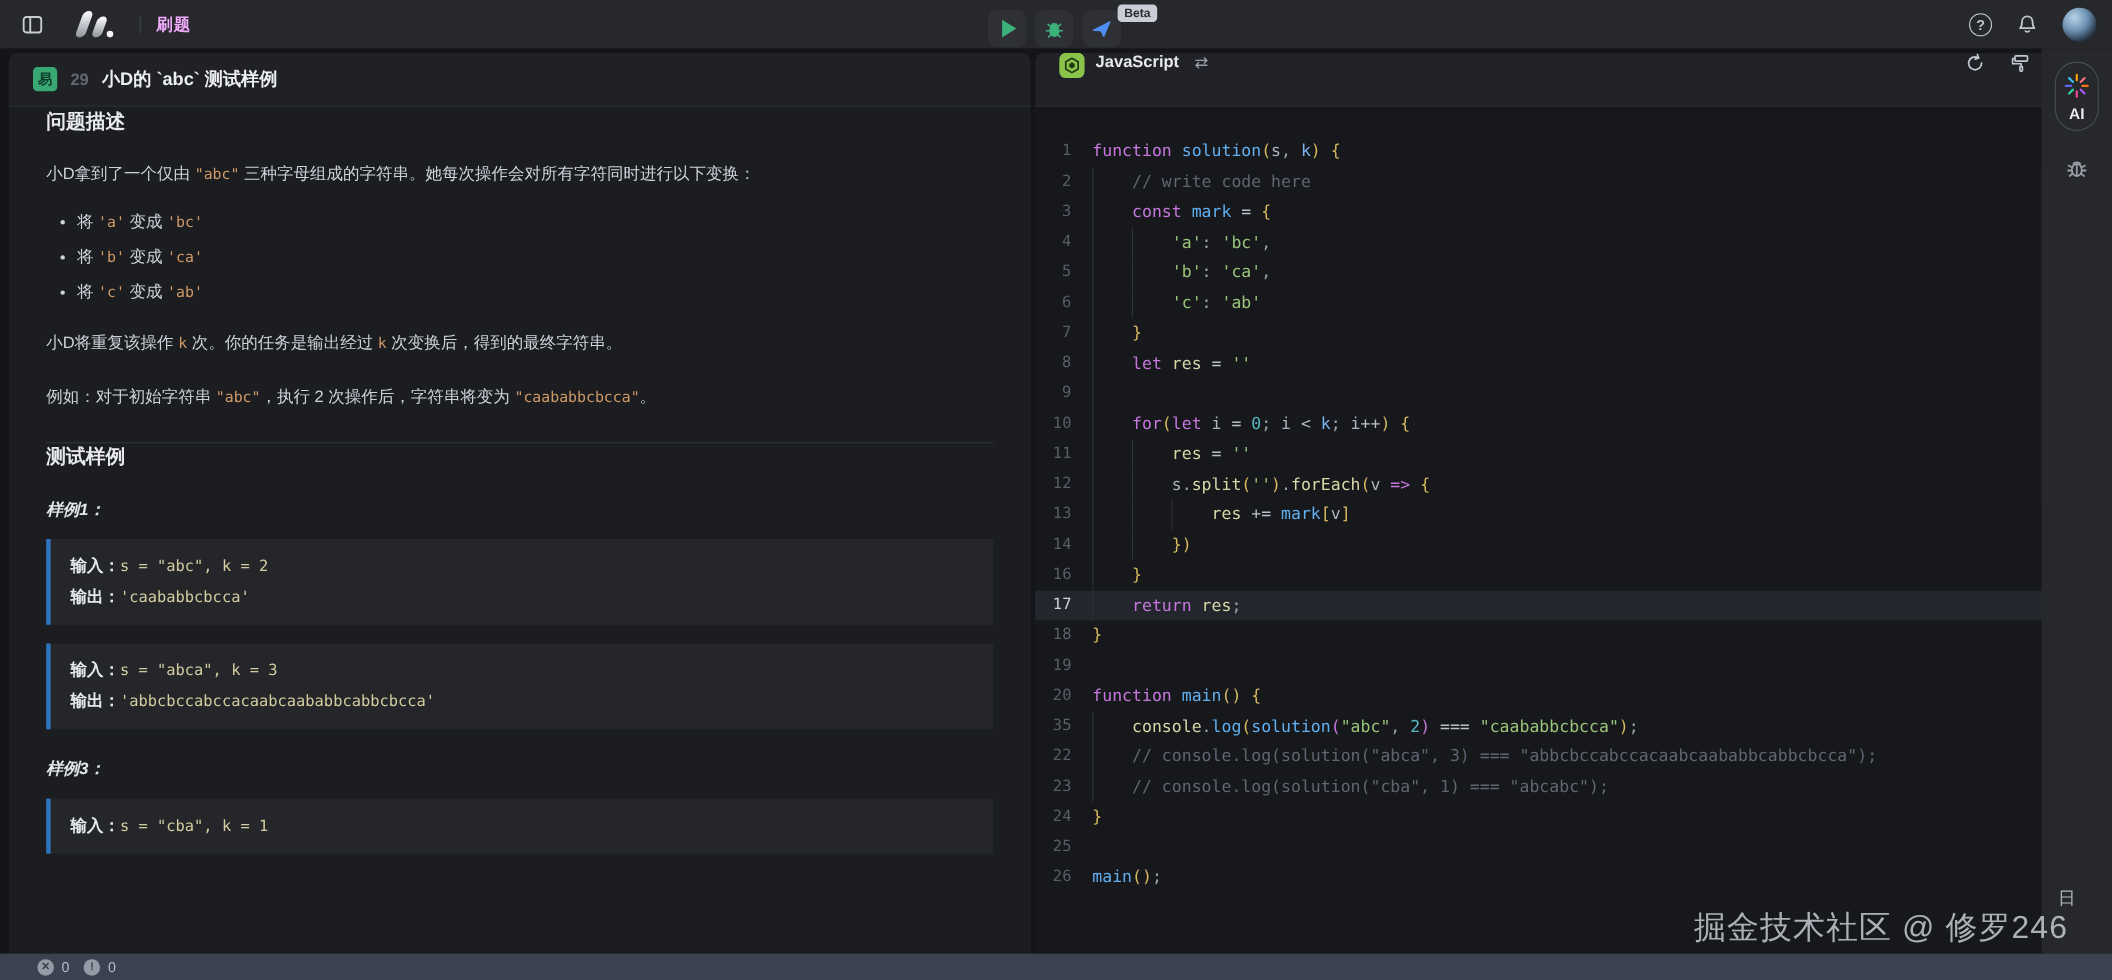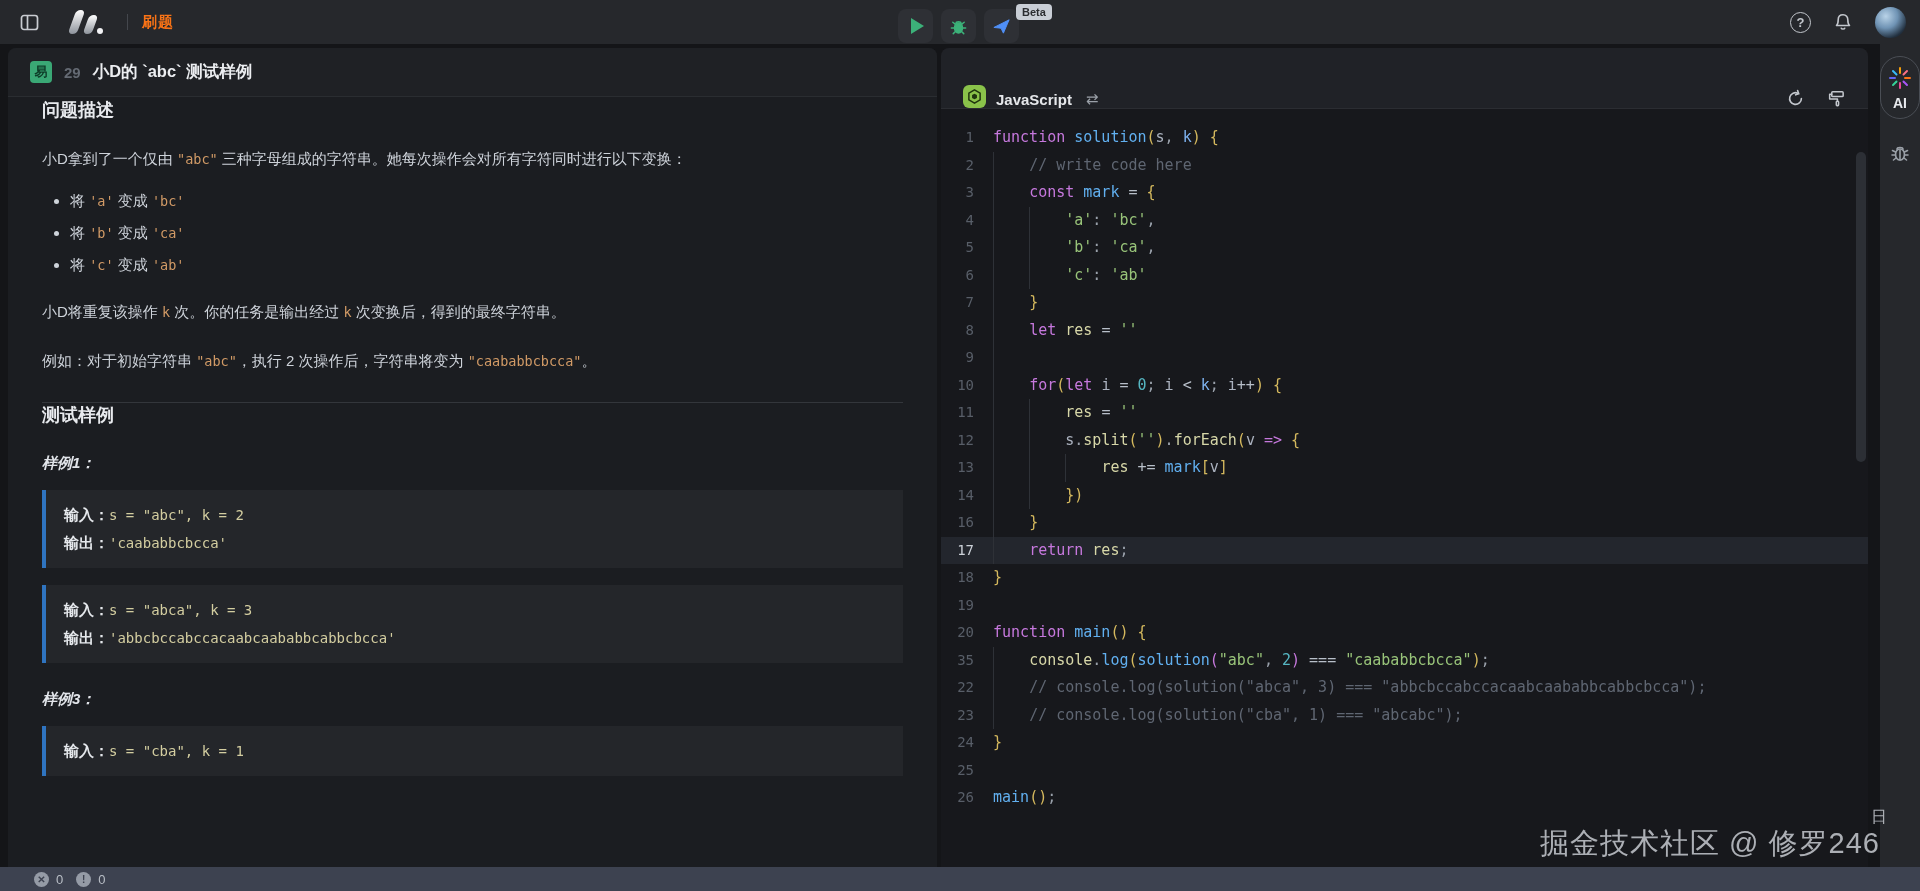--- a/index.html
+++ b/index.html
@@ -12,21 +12,21 @@
   .topbar { position:absolute; top:0; left:0; right:0; height:44px; background:#26282c;
             display:flex; align-items:center; z-index:5; }
   .tb-left { display:flex; align-items:center; gap:14px; padding-left:16px; }
   .toggle-btn { width:26px; height:26px; display:flex; align-items:center; justify-content:center; cursor:pointer; }
   .logo { display:flex; align-items:flex-end; gap:5px; margin-left:16px; }
   .logo .bar { width:9px; height:24px; border-radius:5px; transform:skewX(-20deg);
                background:linear-gradient(180deg,#ffffff 0%,#8d939b 100%); }
   .logo .bar2 { height:19px; margin-bottom:0; }
   .logo .dot { width:6px; height:6px; border-radius:50%; background:#f2f3f5; margin-left:-3px; }
   .tb-divider { width:1px; height:16px; background:#44474d; margin-left:10px; }
-  .app-name { color:#f97316; font-size:15px; font-weight:600; letter-spacing:1px; }
+  .app-name { color:#f0abfc; font-size:15px; font-weight:600; letter-spacing:1px; }
   .tb-center { position:absolute; left:898px; top:9px; display:flex; gap:8px; }
   .run-btn { width:35px; height:34px; background:#2e3035; border-radius:8px; display:flex;
              align-items:center; justify-content:center; cursor:pointer; position:relative; }
   .play-tri { width:0; height:0; border-top:8px solid transparent; border-bottom:8px solid transparent;
               border-left:13px solid #3cb179; margin-left:3px; }
   .beta-badge { position:absolute; left:118px; top:-5px; background:#c9ced6; color:#2b2d31;
                 font-size:11px; font-weight:600; padding:1px 6px; border-radius:4px; line-height:14px; }
   .tb-right { position:absolute; right:14px; top:0; height:44px; display:flex; align-items:center; gap:22px; }
   .help-icon { width:21px; height:21px; border:1.7px solid #c3c7cd; border-radius:50%; color:#c3c7cd;
                font-size:13px; font-weight:700; display:flex; align-items:center; justify-content:center; cursor:pointer; }
@@ -48,43 +48,43 @@
   .p-body li { font-size:15px; margin-top:13px; color:#ced3da; }
   .icode { font-family:"DejaVu Sans Mono", monospace; color:#d19a66; font-size:13.5px; }
   .p-hr { border:none; border-top:1px solid #33363b; margin-top:30px; }
   .sample-label { margin-top:27px; color:#e2e5ea; font-size:15px; font-weight:700; font-style:italic; }
   .quote { margin-top:17px; background:#24262a; border-left:4px solid #2f74c0; padding:11px 18px; }
   .quote .qrow { font-size:15px; line-height:28px; color:#e5e8ec; font-weight:700; }
   .quote .qcode { font-family:"DejaVu Sans Mono", monospace; font-weight:400; font-size:14px; color:#d3cda0; }
   
   .code-panel { position:absolute; left:941px; top:48px; width:927px; bottom:24px;
                 background:#17181c; border-radius:8px 8px 0 0; overflow:hidden; }
-  .c-header { height:61px; background:#202227; border-bottom:1px solid #2b2d32;
-              display:flex; align-items:flex-end; padding:0 22px; gap:10px; }
+  .c-header { height:49px; background:#202227; border-bottom:1px solid #2b2d32;
+              display:flex; align-items:flex-start; padding:0 22px; gap:10px; }
   .js-icon { width:23px; height:23px; border-radius:6px; background:#8ac34a;
              display:flex; align-items:center; justify-content:center; }
   .lang-label { color:#e6e8eb; font-size:15px; font-weight:600; }
   .swap-icon { color:#9aa0a8; font-size:15px; margin-left:4px; cursor:pointer; }
   .c-header-right { margin-left:auto; display:flex; align-items:center; gap:22px; }
   .hdr-icon { cursor:pointer; display:flex; }
   .editor { position:absolute; top:50px; left:0; right:0; bottom:0; padding-top:26px;
             font-family:"DejaVu Sans Mono", monospace; font-size:15px; }
   .cline { height:27.5px; line-height:27.5px; display:flex; }
   .cline.hl { background:#23262d; }
   .ln { width:52px; min-width:52px; text-align:right; padding-right:19px; color:#585e68; font-size:14px; }
   .cline.hl .ln { color:#ccd1d8; }
   .ctext { position:relative; white-space:pre; }
   .guide { position:absolute; top:0; bottom:0; width:1px; background:#2e3137; }
   .tk-kw{color:#c678dd} .tk-fn{color:#61afef} .tk-me{color:#d7d7a8} .tk-str{color:#98c379}
   .tk-num{color:#56b6c2} .tk-com{color:#5f6672} .tk-pln{color:#abb2bf} .tk-pun{color:#9aa1ab}
   .tk-op{color:#b8bfc9} .tk-br{color:#d5b95e} .tk-br2{color:#c678dd} .tk-par{color:#7fb4f2}
   .scroll-track { position:absolute; right:2px; top:54px; width:10px; bottom:6px; }
   .scroll-thumb { position:absolute; top:0; width:10px; height:310px; background:#2c2f35; border-radius:5px; }
   
-  .right-sidebar { position:absolute; right:0; top:44px; width:40px; bottom:24px; background:#26282c;
+  .right-sidebar { position:absolute; right:0; top:44px; width:64px; bottom:24px; background:#26282c;
                    display:flex; flex-direction:column; align-items:center; }
   .ai-capsule { margin-top:12px; width:40px; border:1px solid #4a4e55; border-radius:20px;
                 padding:8px 0 7px; display:flex; flex-direction:column; align-items:center; gap:4px; cursor:pointer; }
   .ai-label { color:#e8eaee; font-size:14px; font-weight:700; }
   .sb-bug { margin-top:23px; cursor:pointer; display:flex; }
   
   .statusbar { position:absolute; left:0; right:0; bottom:0; height:24px; background:#3d4250;
                display:flex; align-items:center; gap:7px; padding-left:34px; z-index:6; }
   .sicon { width:15px; height:15px; border-radius:50%; background:#959ba6; color:#3d4250;
            font-size:10px; font-weight:700; display:inline-flex; align-items:center; justify-content:center; }

